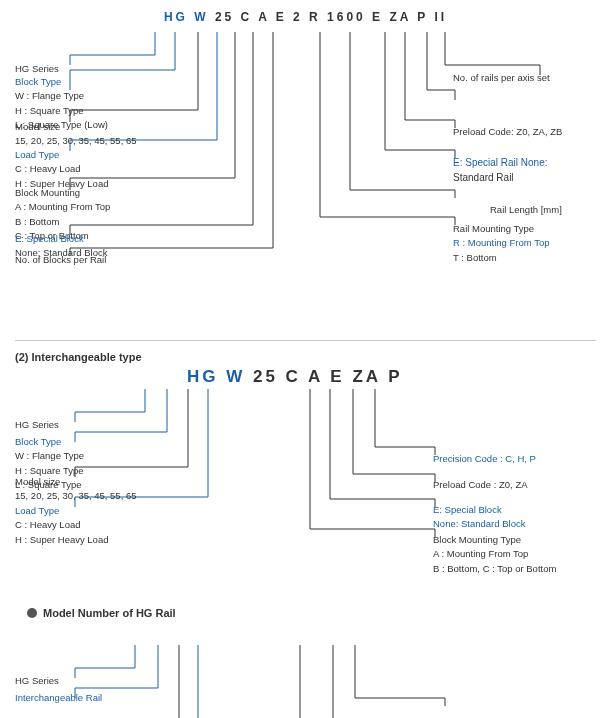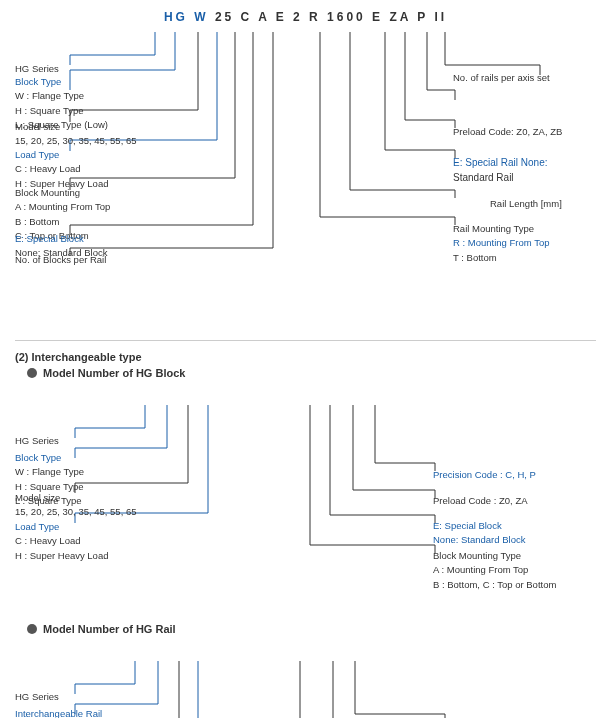--- a/index.html
+++ b/index.html
@@ -156,43 +156,42 @@
 
     <div style="position:absolute; top:116px; left:438px; font-size:9.5px;">
       <span>Preload Code: Z0, ZA, ZB</span>
     </div>
 
     <div style="position:absolute; top:145px; left:438px; font-size:10px; line-height:1.5;">
       <div><span style="color:#1a5fa8;">E: Special Rail None:</span></div>
       <div>Standard Rail</div>
     </div>
 
-    <div style="position:absolute; top:188px; left:438px; font-size:9.5px;padding-left:37px;">
+    <div style="position:absolute; top:194px; left:438px; font-size:9.5px;padding-left:37px;">
       <span>Rail Length [mm]</span>
     </div>
 
     <div style="position:absolute; top:212px; left:438px; font-size:9.5px; line-height:1.5;">
       <div><span>Rail Mounting Type</span></div>
       <div><span style="color:#1a5fa8;">R : Mounting From Top</span></div>
       <div>T : Bottom</div>
     </div>
   </div>
 
   <hr class="section-divider">
 
   <div style="margin-top:6px; margin-bottom:4px;">
     <span style="font-weight:bold; font-size:11px;">(2) Interchangeable type</span>
   </div>
-  <div style="display:flex; align-items:center; margin-bottom:4px; margin-left:12px;">
-    <span class="bullet"></span>
-    <span style="font-size:11px; font-weight:bold;">Model Number of HG Block</span>
-  </div>
 
   <div class="diagram-container section2" style="height:230px;">
 
+    <div style="position:absolute; top:0; left:50%; transform:translateX(-55%); font-size:17px; font-weight:bold; letter-spacing:3px; white-space:nowrap;">
+      <span style="color:#1a5fa8;">HG </span><span style="color:#1a5fa8;">W </span><span style="color:#333;">25 </span><span style="color:#333;">C </span><span style="color:#333;">A </span><span style="color:#333;">E </span><span style="color:#333;">ZA </span><span style="color:#333;">P</span>
+    </div>
 
     <svg width="581" height="230" style="position:absolute;top:0;left:0;">
 
       <line x1="130" y1="22" x2="130" y2="45" stroke="#1a5fa8" stroke-width="1"></line>
       <line x1="130" y1="45" x2="60" y2="45" stroke="#1a5fa8" stroke-width="1"></line>
       <line x1="60" y1="45" x2="60" y2="55" stroke="#1a5fa8" stroke-width="1"></line>
 
       <line x1="152" y1="22" x2="152" y2="65" stroke="#1a5fa8" stroke-width="1"></line>
       <line x1="152" y1="65" x2="60" y2="65" stroke="#1a5fa8" stroke-width="1"></line>
       <line x1="60" y1="65" x2="60" y2="75" stroke="#1a5fa8" stroke-width="1"></line>

